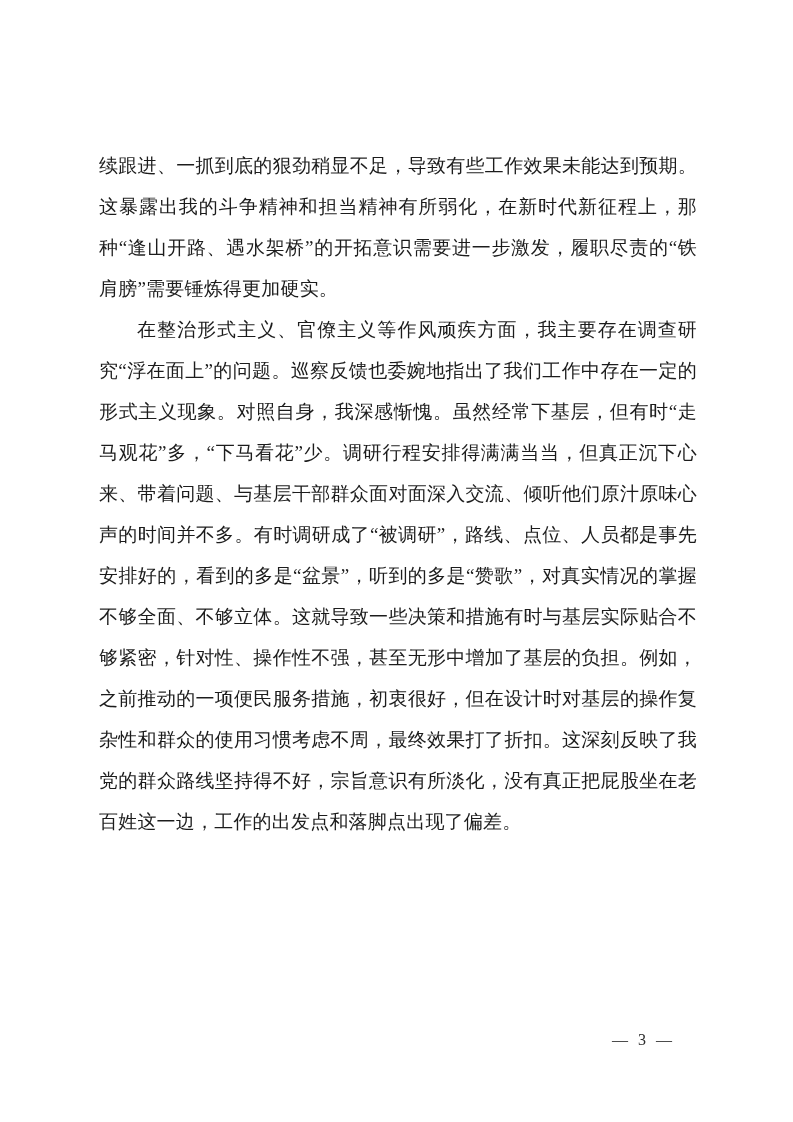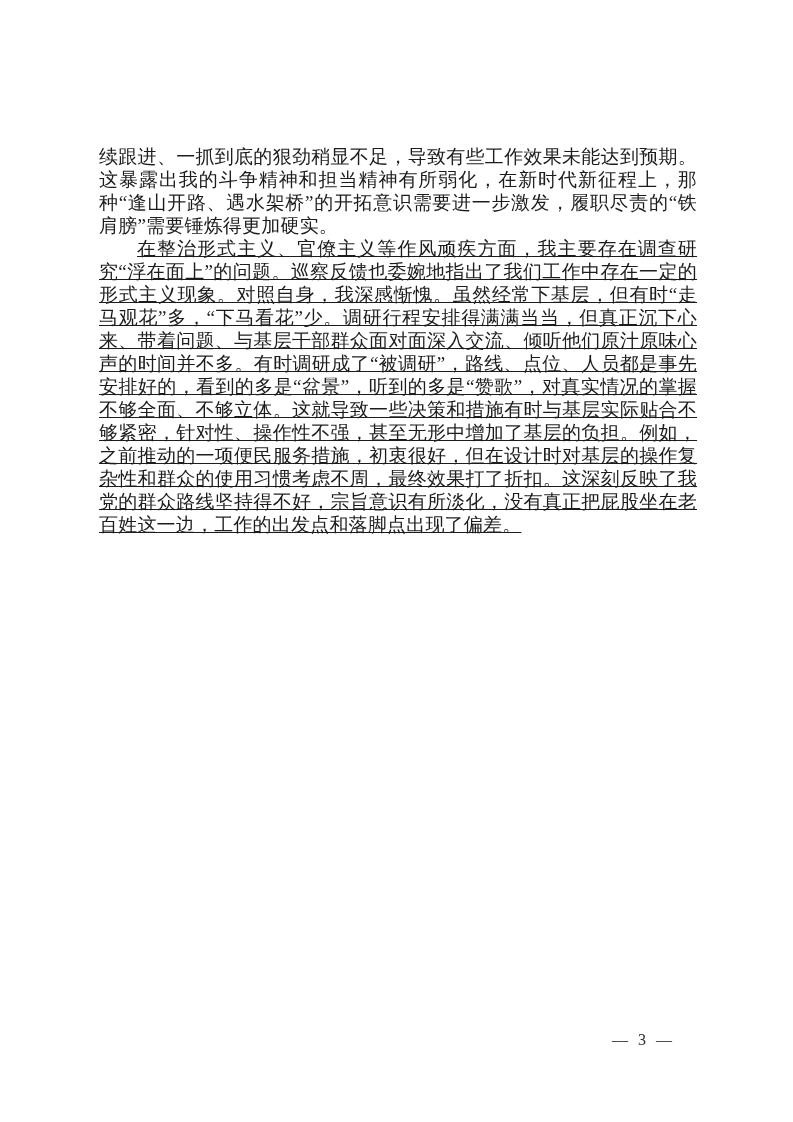--- a/index.html
+++ b/index.html
@@ -15,31 +15,30 @@
     font-family: "Liberation Serif", "DejaVu Serif", serif;
     color: #1c1c1c;
     overflow: hidden;
   }
   .content {
     position: absolute;
     left: 99px;
     top: 145px;
     width: 598px;
     font-size: 19px;
-    line-height: 23px;
+    line-height: 41px;
     text-align: justify;
     letter-spacing: 0.2px;
   }
   .content p {
     margin: 0;
     padding: 0;
   }
   .content p.indent {
     text-indent: 2em;
-    text-decoration: underline;
   }
   .footer {
     position: absolute;
     top: 1031px;
     right: 118px;
     font-size: 16px;
     color: #2b2b2b;
     letter-spacing: 3px;
     white-space: nowrap;
   }

